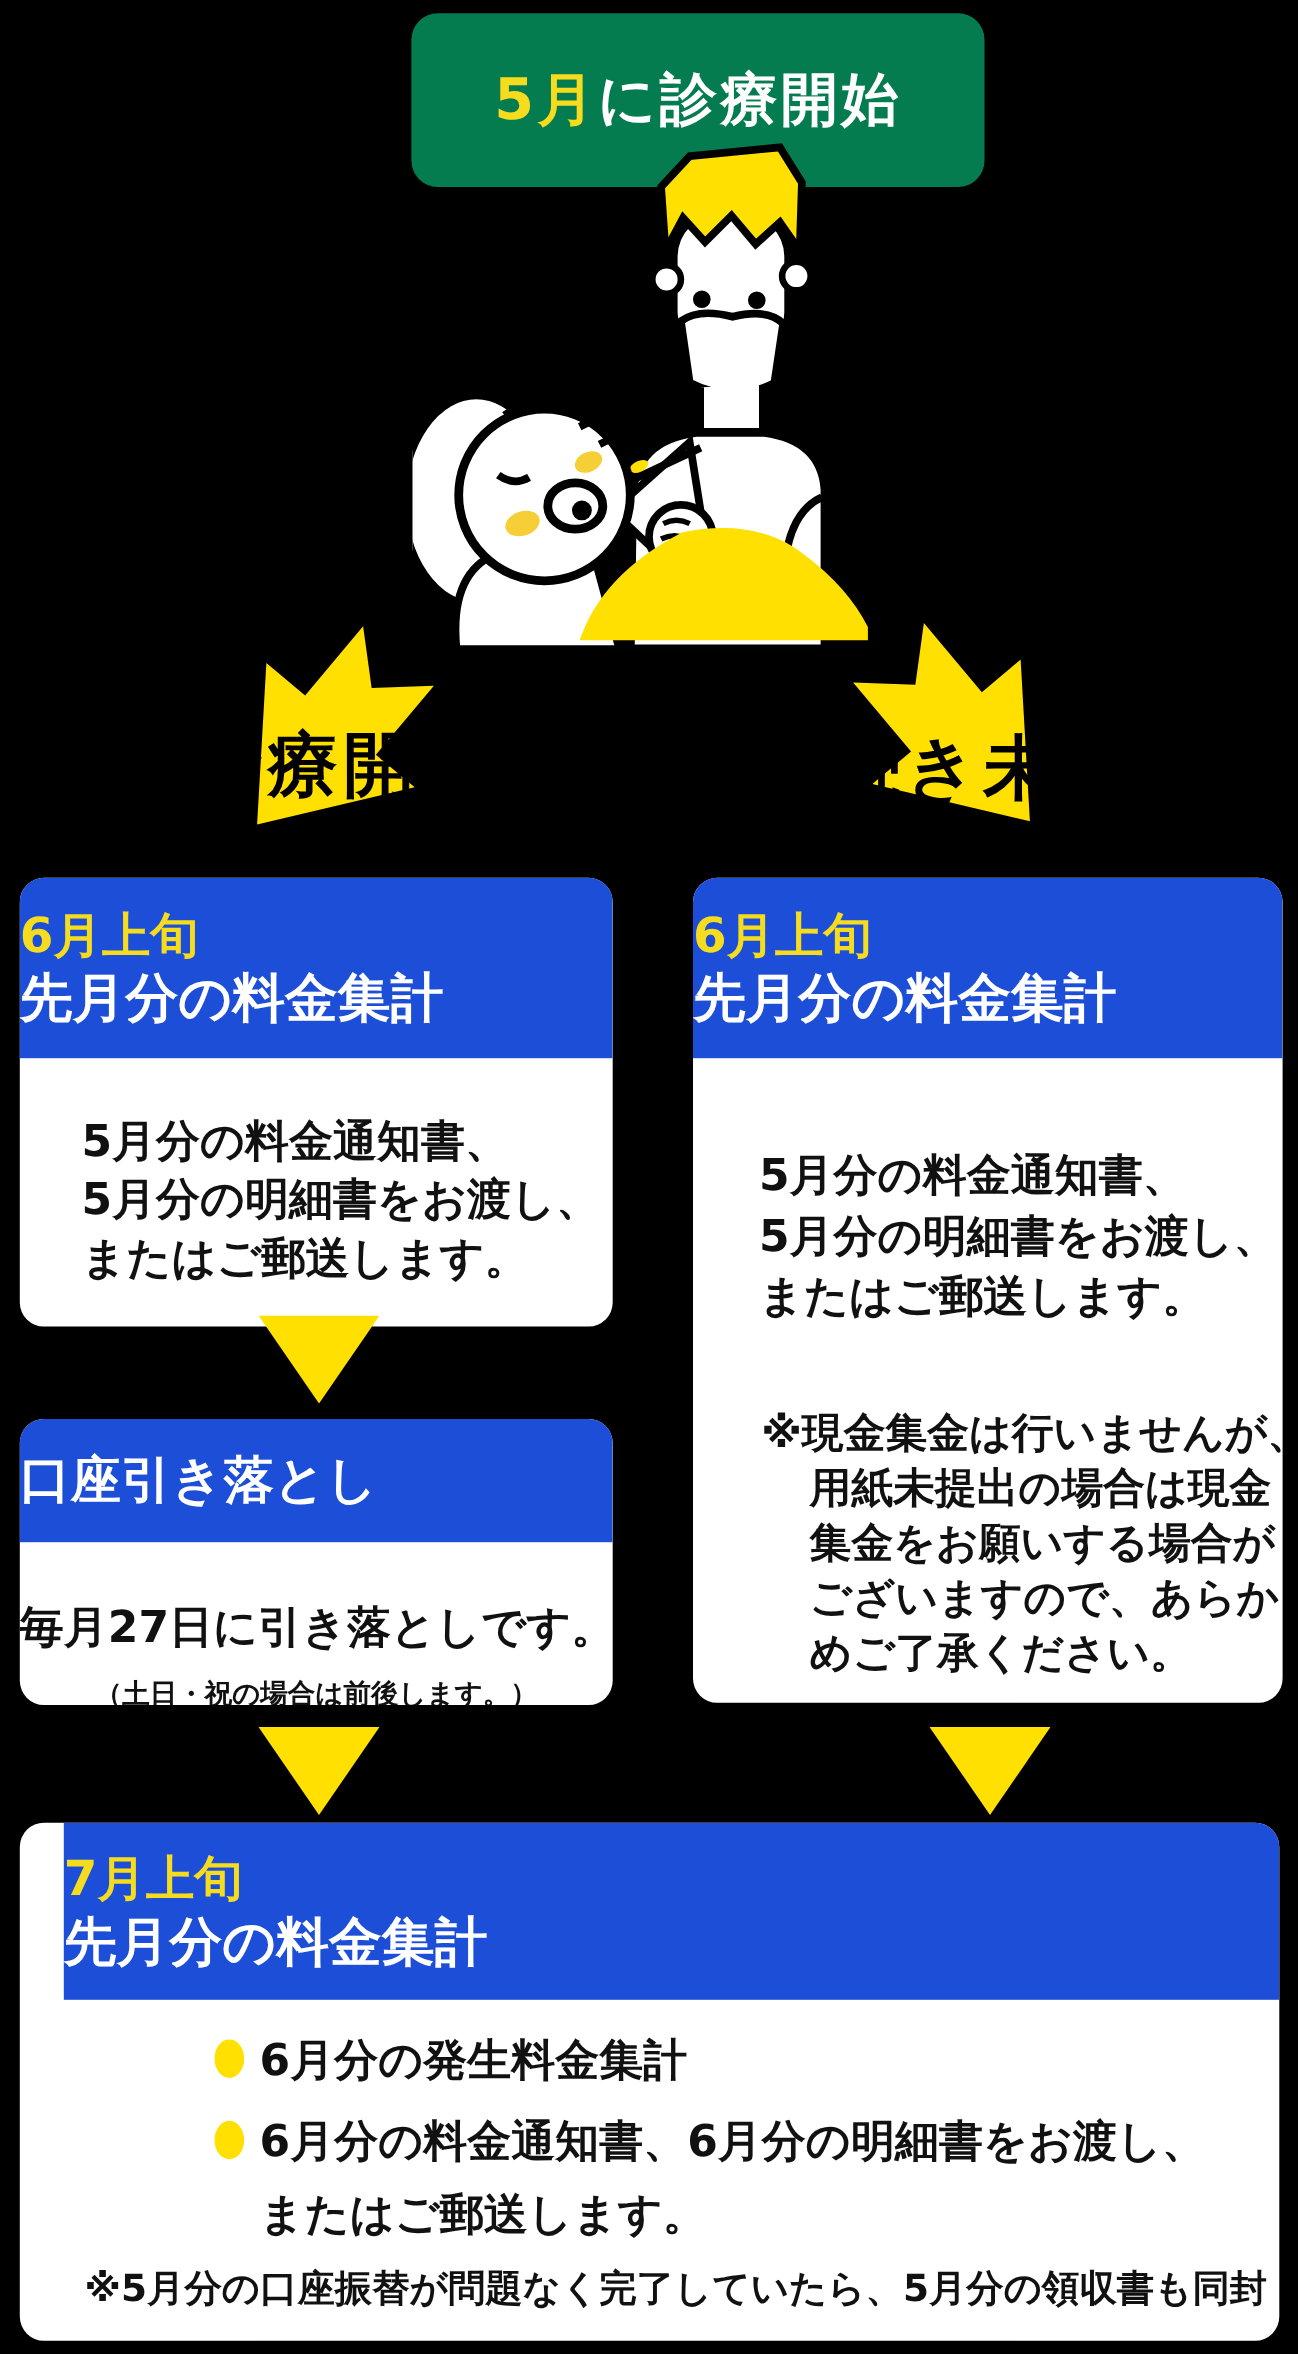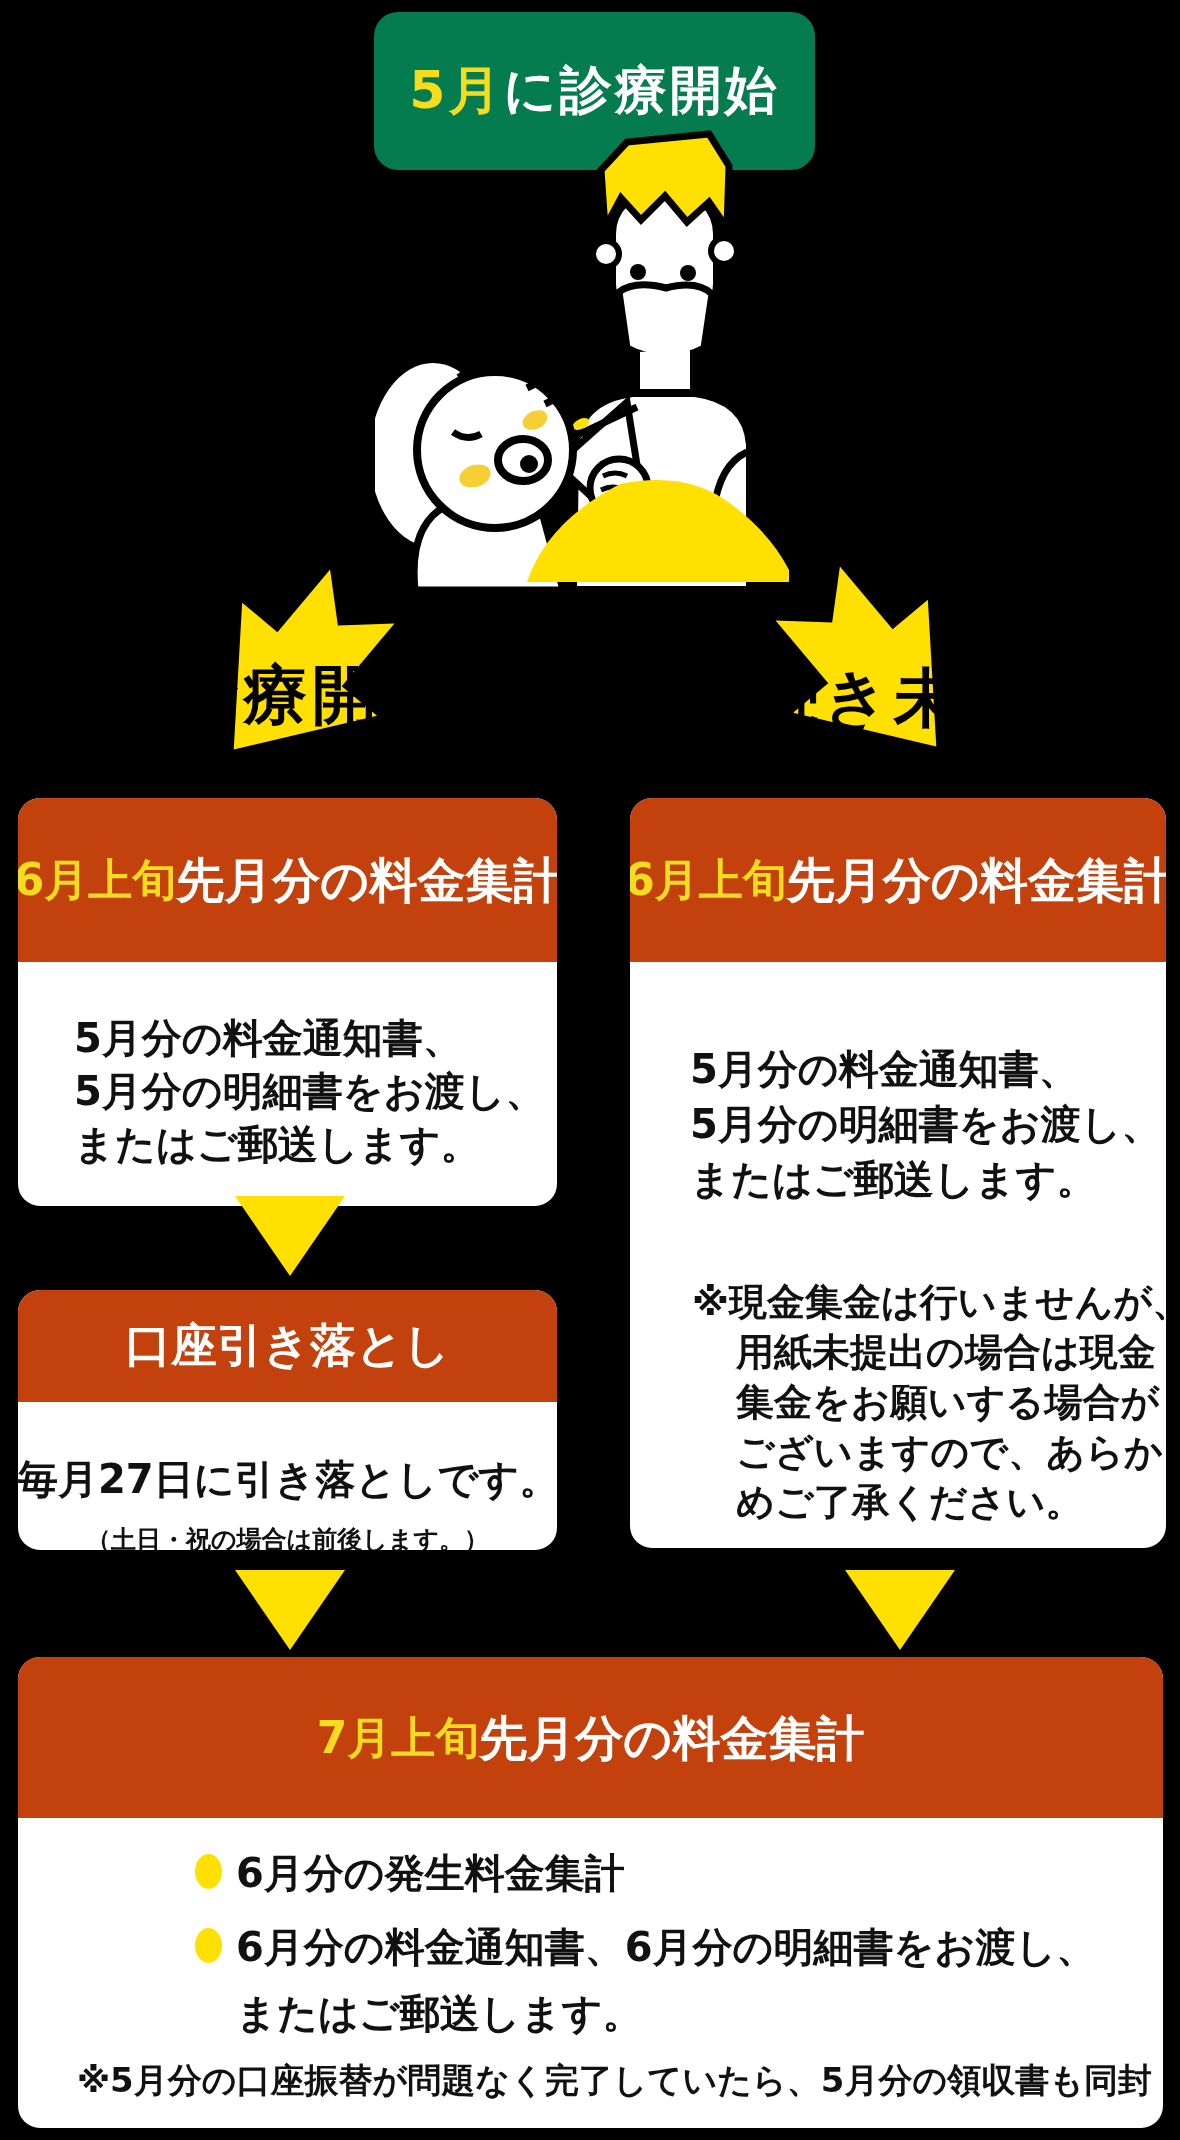--- a/index.html
+++ b/index.html
@@ -3,42 +3,42 @@
 <meta charset="utf-8">
 <style>
   html,body{margin:0;padding:0;background:#000;}
   .canvas{
     position:relative;width:1180px;height:2140px;background:#000;
     font-family:"DejaVu Sans","Liberation Sans",sans-serif;overflow:hidden;
   }
   .abs{position:absolute;}
   
   .start-box{
-    left:374px;top:12px;width:441px;height:158px;border-radius:24px;
+    left:374px;top:12px;width:521px;height:158px;border-radius:24px;
     background:#047C50;display:flex;align-items:center;justify-content:center;
     z-index:1;
   }
   .start-box .t{font-size:52px;font-weight:bold;letter-spacing:3px;white-space:nowrap;}
   .hl{color:#F5DC1E;}
   .wt{color:#FFFFFF;}
   
   .illu{left:375px;top:120px;width:470px;height:470px;z-index:2;}
   
   .arrows{left:0;top:555px;width:1180px;height:245px;z-index:1;}
   .branch-label{
     z-index:2;color:#000;font-weight:bold;font-size:64px;letter-spacing:5px;
     text-align:center;white-space:nowrap;
   }
   .branch-label.left{left:75px;top:652px;width:404px;}
   .branch-label.right{left:673px;top:655px;width:440px;}
   
   .box{position:absolute;border-radius:22px;background:#FFFFFF;overflow:hidden;}
   .box-header{
-    background:#c2410c;display:flex;
-    align-items:center;justify-content:center;text-align:center;
+    background:#1d4ed8;display:flex;flex-direction:column;
+    align-items:flex-start;justify-content:center;text-align:center;
   }
   .hdr-month{font-size:44px;font-weight:bold;color:#F5DC1E;line-height:56px;white-space:nowrap;}
   .hdr-title{font-size:48px;font-weight:bold;color:#FFFFFF;line-height:58px;white-space:nowrap;}
   .body-text{font-size:40px;font-weight:bold;color:#111111;line-height:53px;white-space:nowrap;}
   
   .box-l1{left:18px;top:798px;width:539px;height:408px;}
   .box-l1 .box-header{height:164px;}
   .box-l1 .box-body{padding:50px 0 0 56px;}
   
   .box-r1{left:630px;top:798px;width:536px;height:750px;}
@@ -52,21 +52,21 @@
   .box-l2{left:18px;top:1290px;width:539px;height:260px;}
   .box-l2 .box-header{height:112px;}
   .box-l2 .hdr-single{font-size:46px;font-weight:bold;color:#FFFFFF;white-space:nowrap;}
   .box-l2 .box-body{text-align:center;padding-top:50px;}
   .debit-line1{font-size:40px;font-weight:bold;color:#111111;white-space:nowrap;text-align:right;}
   .debit-line2{font-size:25px;font-weight:bold;color:#111111;margin-top:16px;white-space:nowrap;}
   
   .tri{width:110px;height:80px;z-index:1;}
   
   .box-f{left:18px;top:1657px;width:1145px;height:471px;}
-  .box-f .box-header{height:161px;}
+  .box-f .box-header{height:161px;margin-left:40px;}
   .bullets{padding-top:30px;}
   .bullet-row{display:flex;align-items:flex-start;padding-left:177px;margin-bottom:24px;}
   .dot{width:27px;height:35px;border-radius:50%;background:#FFE000;margin:6px 14px 0 0;flex:0 0 auto;}
   .bullet-text{font-size:40px;font-weight:bold;color:#111111;line-height:50px;white-space:nowrap;}
   .bullet-cont{padding-left:218px;margin-top:-8px;margin-bottom:20px;}
   .final-note{font-size:34px;font-weight:bold;color:#111111;text-align:center;margin-top:20px;white-space:nowrap;padding-left:48px;}
 </style>
 </head>
 <body>
 

